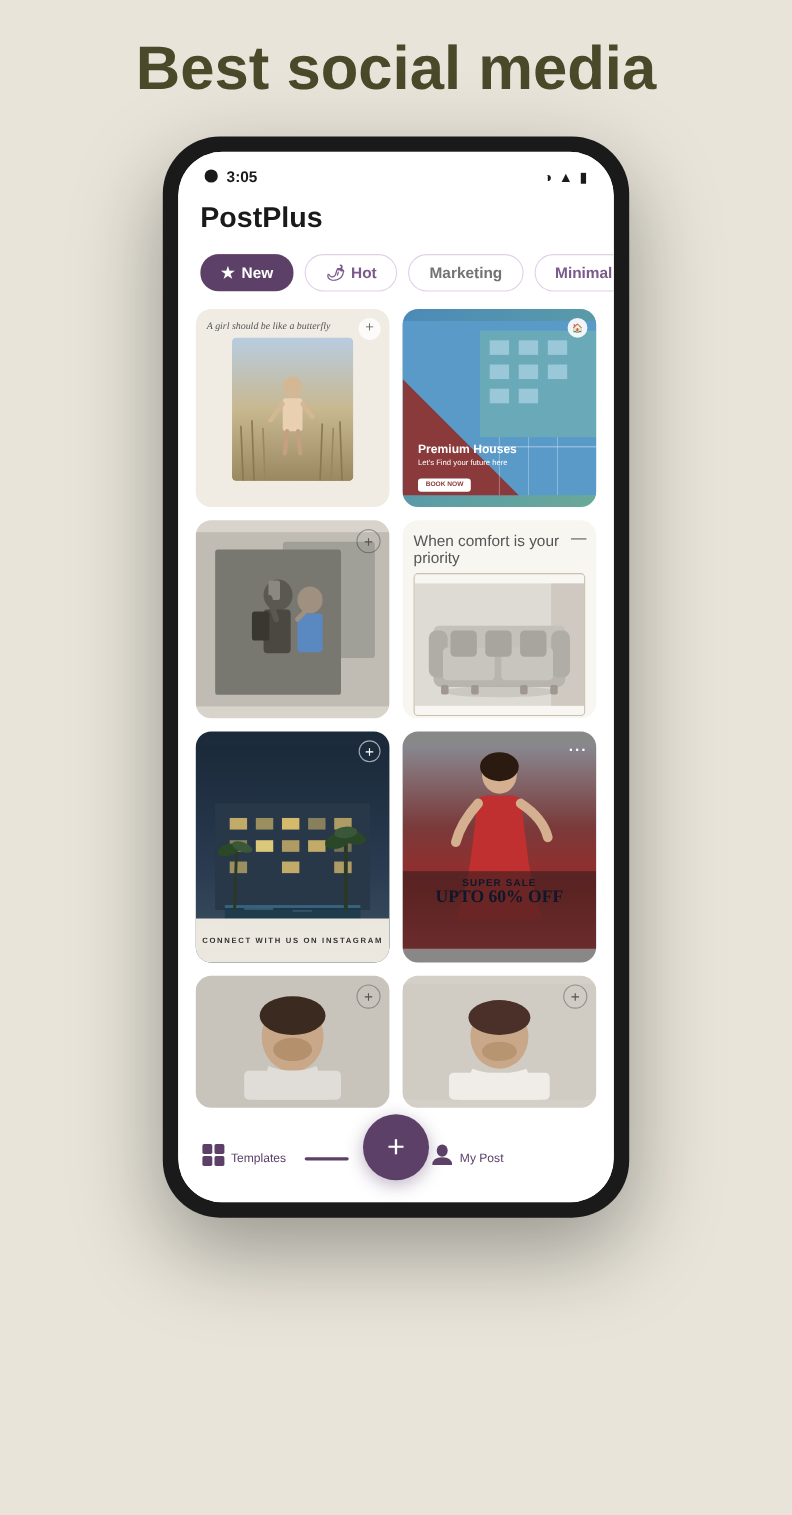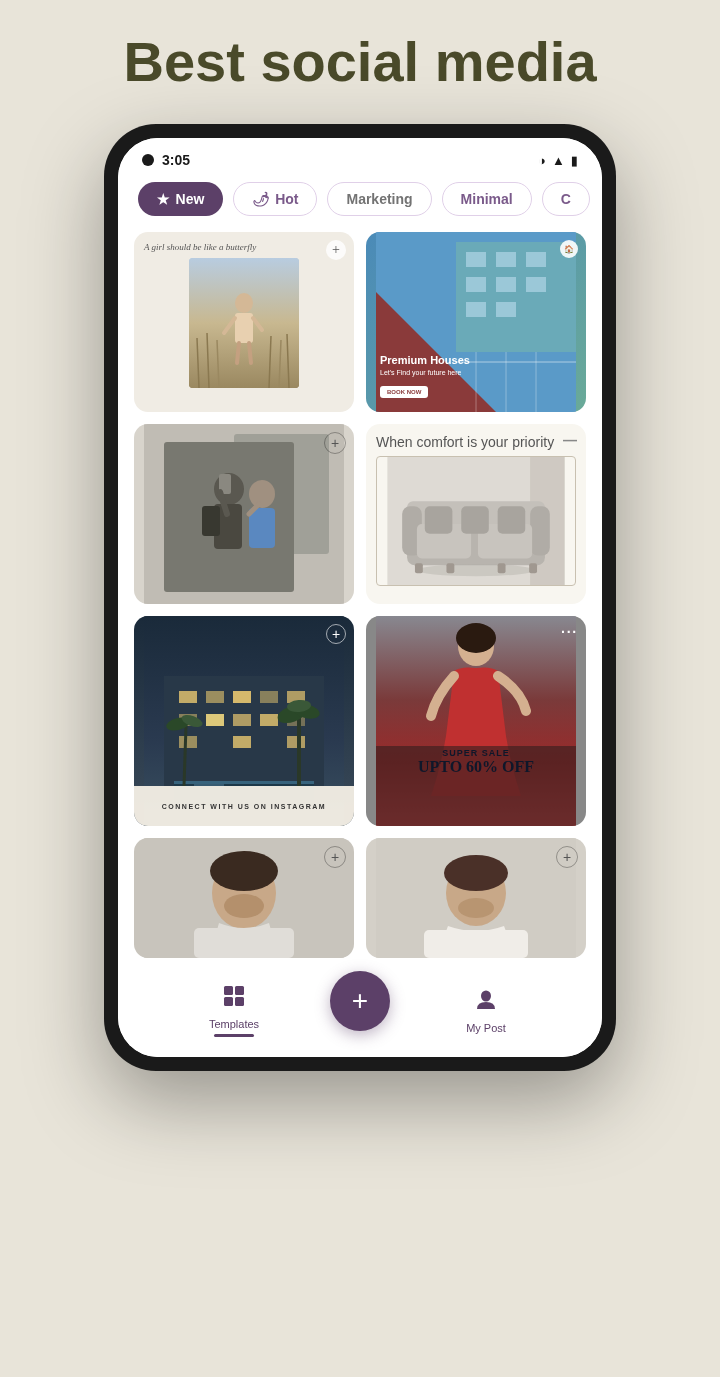--- a/index.html
+++ b/index.html
@@ -19,21 +19,21 @@
       text-align: center;
       color: #4a4a2a;
       font-size: 56px;
       font-weight: 800;
       line-height: 1.15;
       margin-bottom: 30px;
       padding: 0 60px;
     }
 
     .phone-wrapper {
-      width: 512px;
+      width: 424px;
       background: #1a1a1a;
       border-radius: 52px;
       padding: 14px;
       box-shadow: 0 30px 80px rgba(0,0,0,0.35);
       position: relative;
     }
 
     .phone-screen {
       background: #ffffff;
       border-radius: 40px;
@@ -421,21 +421,21 @@
       display: flex;
       justify-content: space-around;
       align-items: center;
       padding: 10px 20px 20px;
       background: #fff;
       position: relative;
     }
 
     .nav-item {
       display: flex;
-      flex-direction: column;
+      flex-direction: row;
       align-items: center;
       gap: 4px;
       flex: 1;
     }
 
     .nav-icon {
       font-size: 22px;
       color: #555;
     }
 
@@ -490,20 +490,23 @@
         <div class="camera-dot"></div>
         <span class="status-time">3:05</span>
       </div>
       <div class="status-icons">
         <span class="status-icon">◑</span>
         <span class="status-icon">▲</span>
         <span class="status-icon">▮</span>
       </div>
     </div>
 
+    <div class="app-header">
+      <span class="app-title">PostPlus</span>
+    </div>
 
     <div class="filter-tabs">
       <div class="tab tab-new">
         <span>★</span>
         <span>New</span>
       </div>
       <div class="tab tab-hot">
         <span>🌶</span>
         <span>Hot</span>
       </div>

